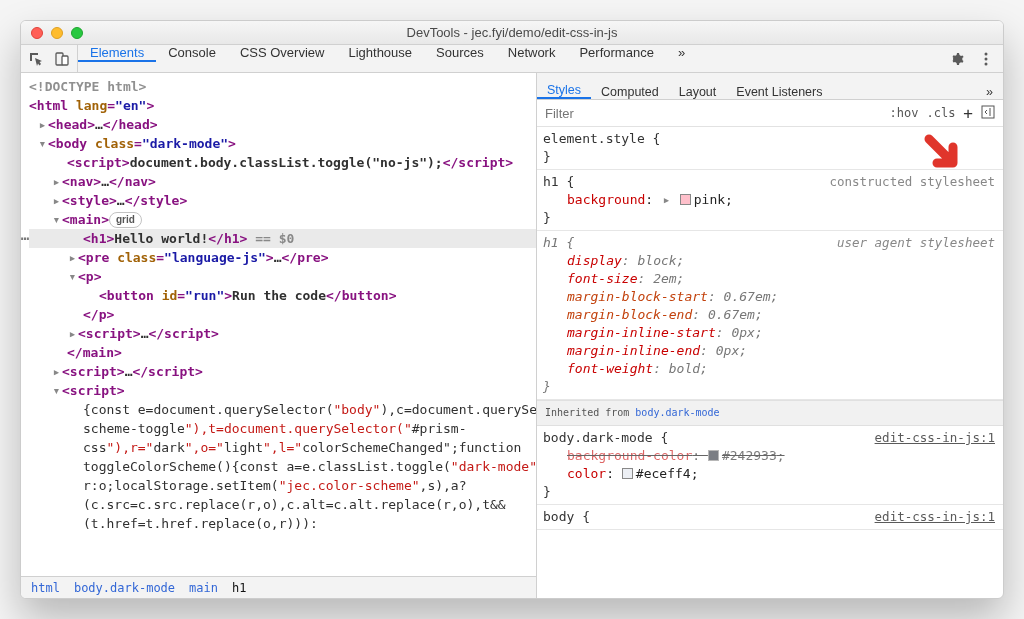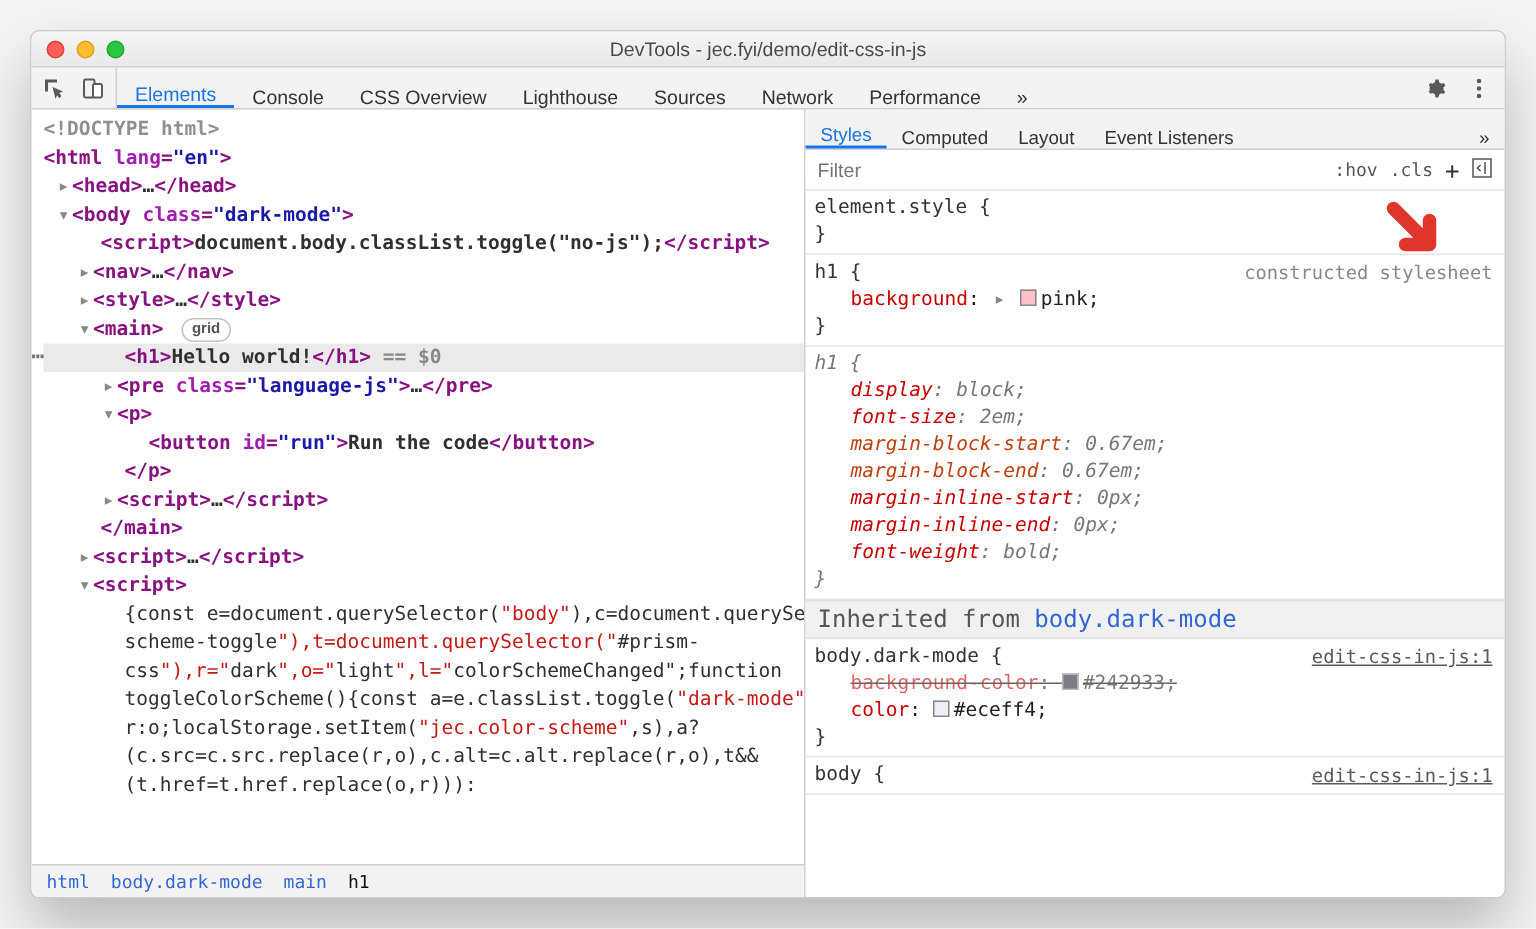--- a/index.html
+++ b/index.html
@@ -39,21 +39,21 @@
 .title { flex: 1; text-align: center; font-size: 13px; color: #4a4a4a; }
 .toolbar {
   height: 28px;
   border-bottom: 1px solid #d0d0d0;
   display: flex;
   align-items: stretch;
   background: #f3f3f3;
 }
 .tool-left { display: flex; align-items: center; padding: 0 6px; gap: 8px; border-right: 1px solid #d0d0d0; }
 .icon-sm { width: 18px; height: 18px; display: inline-flex; align-items: center; justify-content: center; color: #5a5a5a; }
-.tabs { display: flex; align-items: flex-end; }
+.tabs { display: flex; align-items: flex-start; }
 .tab {
   padding: 0 12px;
   display: flex;
   align-items: center;
   font-size: 13px;
   color: #333;
   cursor: pointer;
 }
 .tab.active { color: #1a73e8; border-bottom: 2px solid #1a73e8; }
 .tool-right { margin-left: auto; display: flex; align-items: center; padding: 0 8px; gap: 12px; }
@@ -76,33 +76,33 @@
   position: relative;
 }
 .dom-tree .row { padding-left: 0; font-weight: bold; }
 .ind1 { padding-left: 8px !important; }
 .ind2 { padding-left: 22px !important; }
 .ind3 { padding-left: 38px !important; }
 .ind4 { padding-left: 54px !important; }
 .ind5 { padding-left: 70px !important; }
 .tw { color: #888; display:inline-block; width:11px; text-align:center; }
 .tag { color: #881280; }
-.attr { color: #a21caf; }
+.attr { color: #a16207; }
 .val { color: #1a1aa6; }
 .text { color: #303030; }
 .doctype { color: #909090; }
 .eq0 { color: #888; }
 .row.sel { background: #eaeaea; position: relative;}
 .row.sel::before {
   content: "⋯"; position: absolute; left: -8px; color: #777; font-size: 14px; top:0;
 }
 .pill {
   display: inline-block; font-family: -apple-system, sans-serif;
   font-size: 10px; color: #555; background: #fff; border: 1px solid #c3c3c3;
-  border-radius: 9px; padding: 0 6px; margin-left: 12px; line-height: 14px;
+  border-radius: 9px; padding: 0 6px; margin-left: 0; line-height: 14px;
   position: relative; top: -1px;
 }
 .script-body { color: #303030; white-space: pre; padding-left: 54px; }
 .jsstr { color: #c41a16; }
 .breadcrumb {
   height: 22px; border-top: 1px solid #d0d0d0; background: #f3f3f3;
   display: flex; align-items: center; gap: 14px; padding: 0 10px;
   font-family: Menlo, monospace; font-size: 12px; color: #3367d6;
 }
 .styles-pane { flex: 0.95; display: flex; flex-direction: column; min-width: 0; }
@@ -137,21 +137,21 @@
 .pval { color: #222; }
 .swatch {
   display: inline-block; width: 11px; height: 11px; border: 1px solid #888;
   vertical-align: -1px; margin-right: 3px;
 }
 .sw-pink { background: #ffc0cb; }
 .sw-dark { background: #242933; }
 .sw-light { background: #eceff4; }
 .inherit-bar {
   background: #f1f1f1; color: #555; padding: 3px 8px; border-top: 1px solid #e0e0e0;
-  border-bottom: 1px solid #e0e0e0; font-size: 16px;
+  border-bottom: 1px solid #e0e0e0; font-size: 10px;
 }
 .inherit-bar .link { color: #3367d6; }
 .arrow {
   position: absolute; right: 38px; top: 6px; color: #e0352b;
 }
 </style>
 </head>
 <body>
 
 <div class="window">
@@ -279,20 +279,21 @@
         </div>
 
         <div class="rule">
           <div class="src">constructed stylesheet</div>
           <div class="sel-line">h1 {</div>
           <div><span class="prop">background</span><span class="pval">: <span class="tw" style="color:#888">▸</span> <span class="swatch sw-pink"></span><span>pink</span>;</span></div>
           <div class="sel-line">}</div>
         </div>
 
         <div class="rule ua">
+          <div class="src">user agent stylesheet</div>
           <div class="sel-line" style="font-style:italic">h1 {</div>
           <div id="ua-props">
               <div style="font-style: italic;"><span class="prop" style="color:#c80000">display</span><span class="pval">: block;</span></div>
               <div style="font-style: italic;"><span class="prop" style="color:#c80000">font-size</span><span class="pval">: 2em;</span></div>
               <div style="font-style: italic;"><span class="prop" style="color:#c2410c">margin-block-start</span><span class="pval">: 0.67em;</span></div>
               <div style="font-style: italic;"><span class="prop" style="color:#c2410c">margin-block-end</span><span class="pval">: 0.67em;</span></div>
               <div style="font-style: italic;"><span class="prop" style="color:#c80000">margin-inline-start</span><span class="pval">: 0px;</span></div>
               <div style="font-style: italic;"><span class="prop" style="color:#c80000">margin-inline-end</span><span class="pval">: 0px;</span></div>
               <div style="font-style: italic;"><span class="prop" style="color:#c80000">font-weight</span><span class="pval">: bold;</span></div>
             </div>

